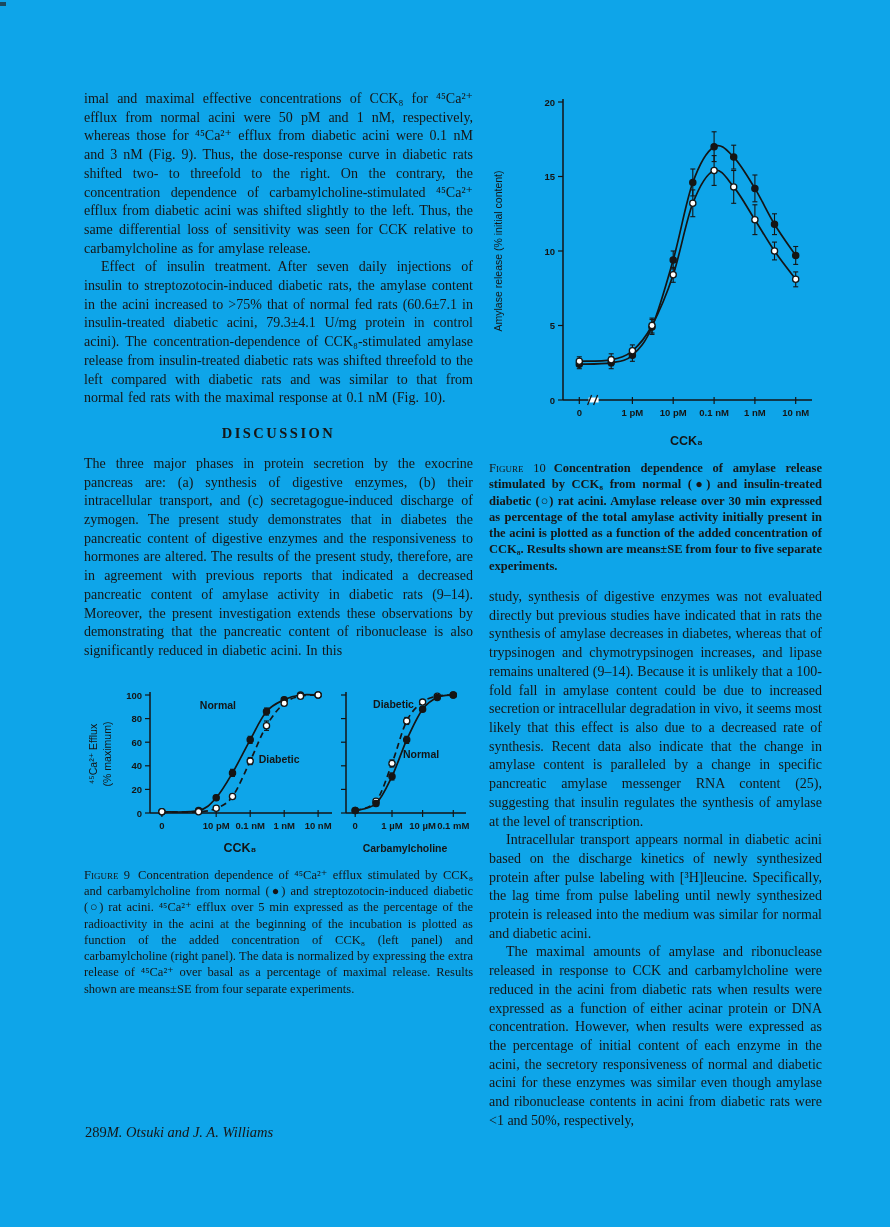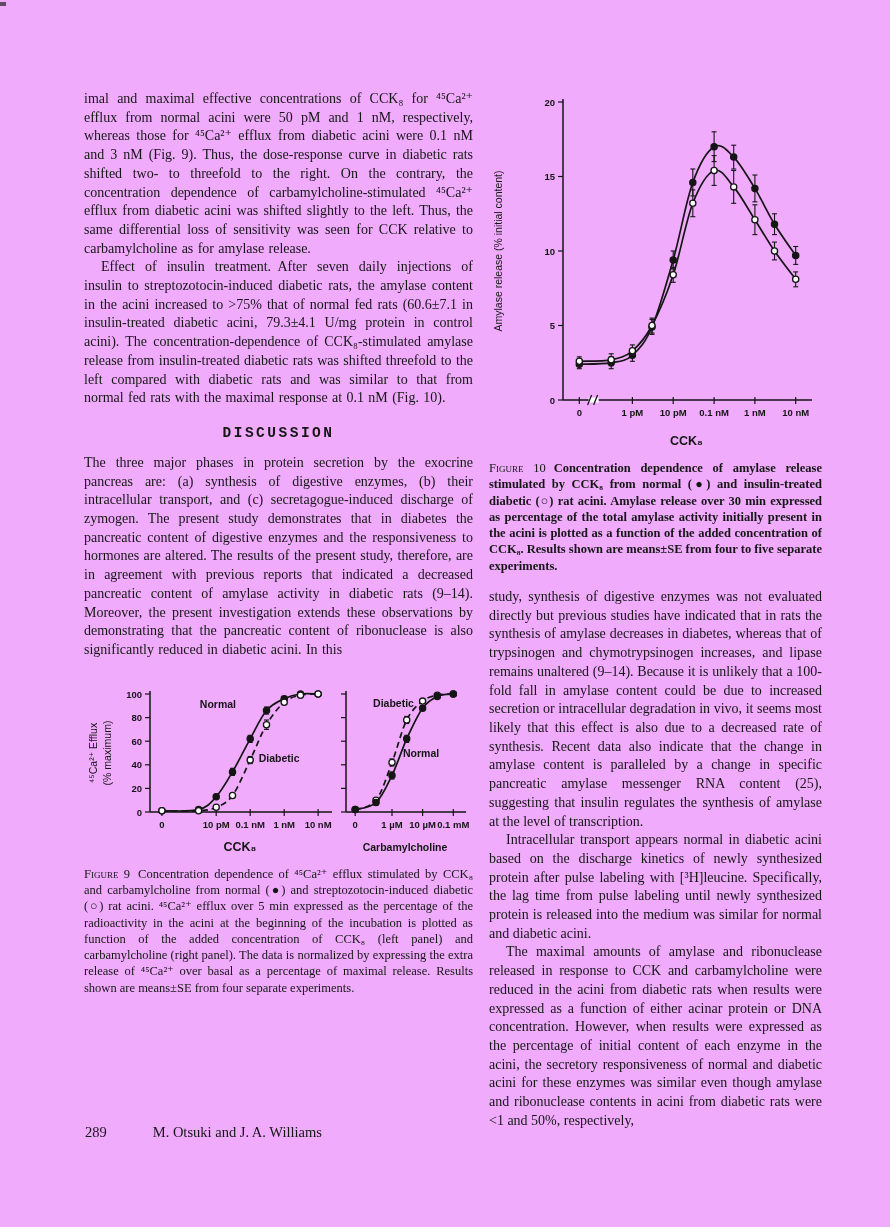--- a/index.html
+++ b/index.html
@@ -1,35 +1,35 @@
 <!DOCTYPE html>
 <html><head>
 <meta charset="utf-8">
 <style>
   html,body{margin:0;padding:0;background:#e8e8e8;}
-  .page{position:relative;width:890px;height:1227px;background:#f0abfc;overflow:hidden;
+  .page{position:relative;width:890px;height:1227px;background:#0ea5e9;overflow:hidden;
         font-family:"Liberation Serif","DejaVu Serif",serif;color:#161616;}
   .speck{position:absolute;left:0;top:2px;width:6px;height:4px;background:#222;opacity:.7;}
   .col-left{position:absolute;left:84px;top:90px;width:389px;}
   .col-right{position:absolute;left:489px;top:88px;width:333px;}
   p{margin:0;}
   .body-text{font-size:14px;line-height:18.7px;text-align:justify;}
   .col-left .body-text{word-spacing:0.06em;}
   .indent{text-indent:17px;}
   .lead-italic{margin-right:0.45em;}
   .section-heading{margin:17px 0 13px;text-align:center;font-size:14.5px;font-weight:bold;
-        letter-spacing:2.5px;font-family:Liberation Mono, monospace;}
+        letter-spacing:2.5px;font-family:Liberation Serif, serif;}
   figure{margin:0;padding:0;}
   .fig9{margin:24px 0 8px 0;display:flex;align-items:flex-end;}
   .fig10{margin:0 0 8px 0;}
   .caption{font-size:12.5px;line-height:16.3px;text-align:justify;margin-top:4px;}
   .caption-bold{font-weight:600;}
   .cap-label{font-variant:small-caps;font-weight:400;margin-right:8px;}
   .footer{position:absolute;left:85px;top:1124px;font-size:14.5px;}
-  .running-authors{margin-left:46px;}
+  .running-authors{font-style:italic;}
   svg{display:block;}
 </style>
 </head>
 <body>
 
 <div class="page">
   <div class="speck"></div>
 
   <div class="col-left">
     <p class="body-text">imal and maximal effective concentrations of CCK₈ for ⁴⁵Ca²⁺ efflux from normal acini were 50 pM and 1 nM, respectively, whereas those for ⁴⁵Ca²⁺ efflux from diabetic acini were 0.1 nM and 3 nM (Fig. 9). Thus, the dose-response curve in diabetic rats shifted two- to threefold to the right. On the contrary, the concentration dependence of carbamylcholine-stimulated ⁴⁵Ca²⁺ efflux from diabetic acini was shifted slightly to the left. Thus, the same differential loss of sensitivity was seen for CCK relative to carbamylcholine as for amylase release.</p>

